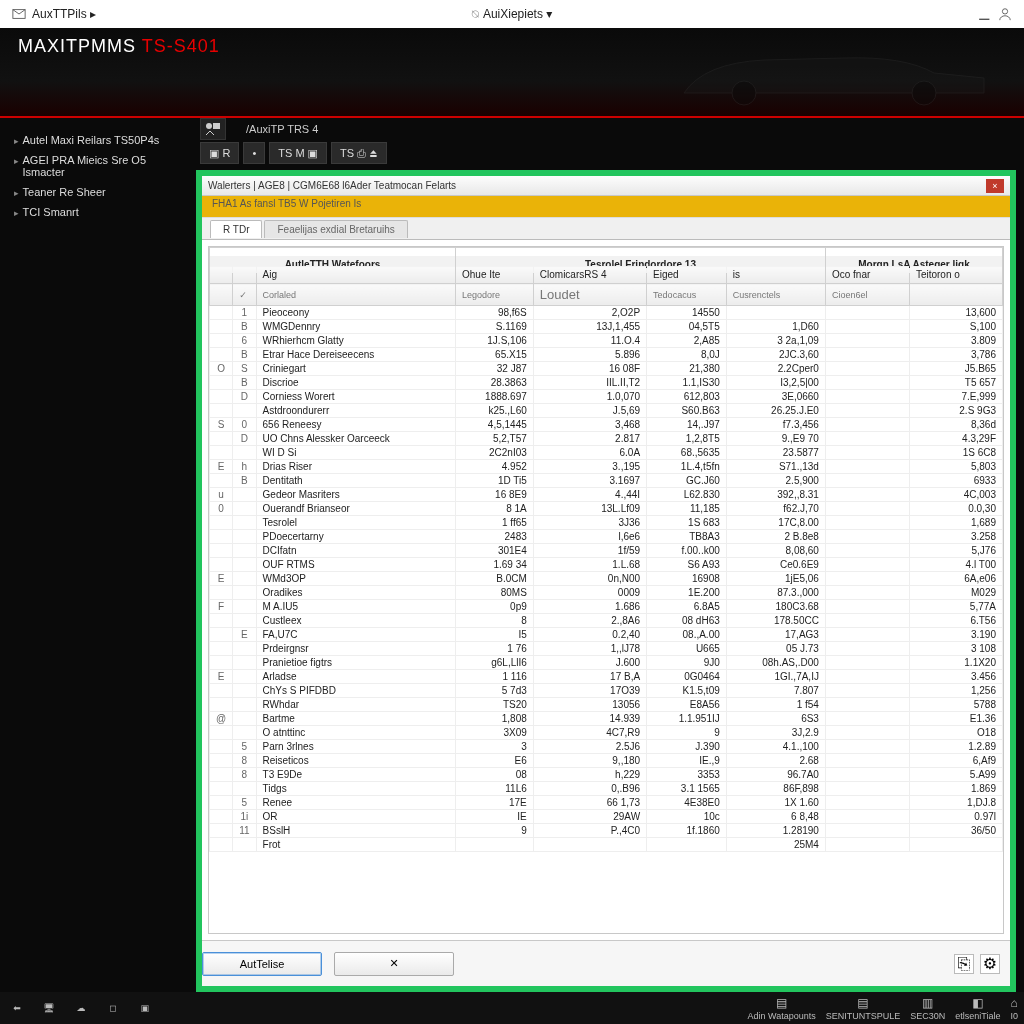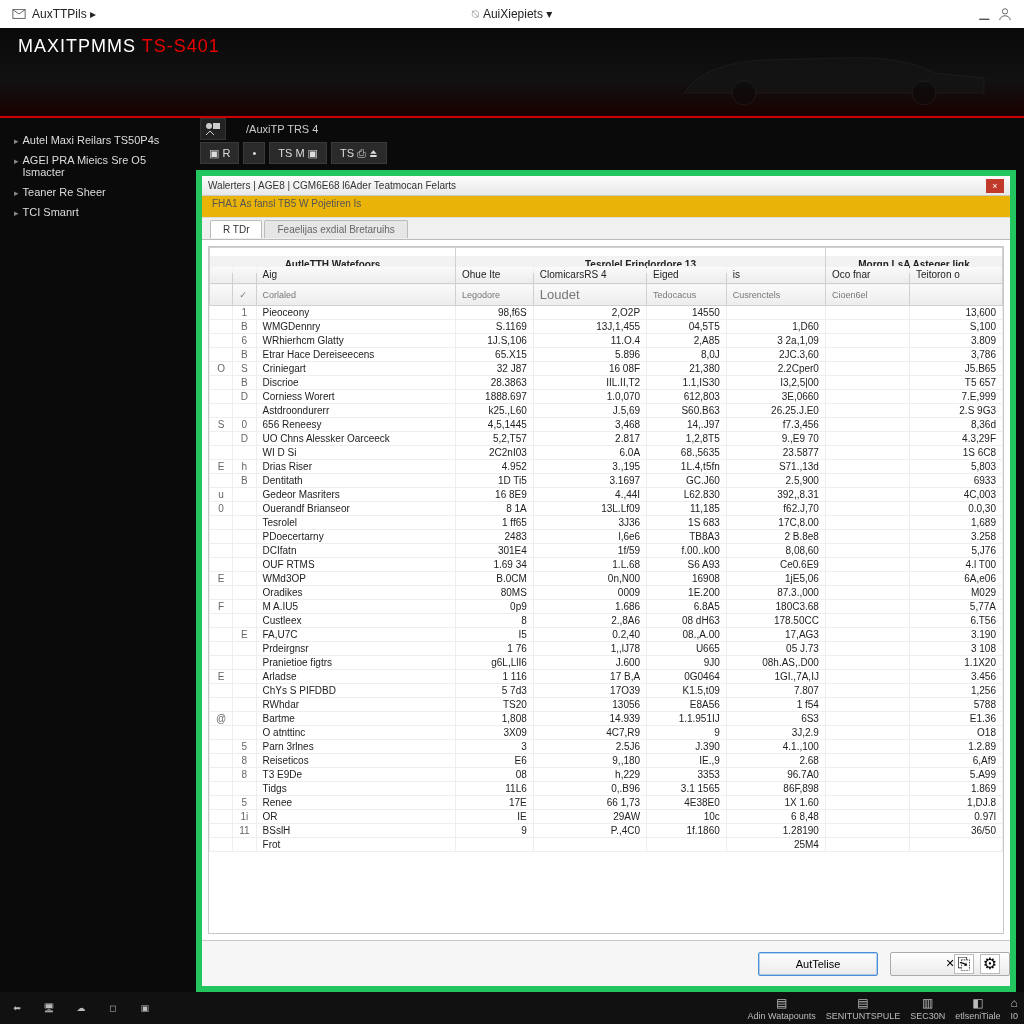--- a/index.html
+++ b/index.html
@@ -31,21 +31,21 @@
 .tab { padding:3px 12px; background:#fff; border:1px solid #bbb; border-bottom:none; border-radius:2px 2px 0 0; cursor:pointer; color:#333; }
 .tab.inactive { background:#e6e6e6; color:#666; }
 .table-wrap { flex:1; overflow:hidden; padding:6px; background:#fff; }
 .table-inner { border:1px solid #c8c8c8; height:100%; overflow:auto; }
 table { width:100%; border-collapse:collapse; font-size:10px; color:#222; }
 thead th { background:linear-gradient(#fafafa,#ececec); border:1px solid #d0d0d0; padding:3px 6px; font-weight:400; text-align:left; position:sticky; top:8px; }
 thead tr.group th { text-align:center; font-weight:600; background:#f2f2f2; }
 tbody td { border:1px solid #eee; padding:1px 6px; white-space:nowrap; }
 tbody td.num { text-align:right; font-variant-numeric:tabular-nums; }
 tbody td.mark { width:14px; text-align:center; color:#666; }
-.panel-footer { height:46px; border-top:1px solid #c8c8c8; background:#f6f6f6; display:flex; align-items:center; justify-content:flex-end; gap:12px; }
+.panel-footer { height:46px; border-top:1px solid #c8c8c8; background:#f6f6f6; display:flex; align-items:center; justify-content:flex-start; gap:12px; }
 .panel-footer .btn { height:24px; min-width:120px; border:1px solid #aaa; background:linear-gradient(#fff,#eaeaea); border-radius:2px; font-size:11px; display:flex; align-items:center; justify-content:center; gap:4px; cursor:pointer; }
 .panel-footer .btn.primary { border-color:#4a90d9; box-shadow:inset 0 0 0 1px rgba(74,144,217,.4); }
 .panel-footer .right-icons { position:absolute; right:10px; display:flex; gap:6px; }
 .panel-footer .ricon { width:20px; height:20px; border:1px solid #bbb; background:#fff; cursor:pointer; display:flex; align-items:center; justify-content:center; }
 .taskbar { height:32px; background:#111; display:flex; align-items:center; padding:0 6px; gap:10px; color:#bbb; font-size:9px; }
 .taskbar .ticon { width:22px; height:22px; display:flex; align-items:center; justify-content:center; cursor:pointer; }
 .taskbar .sp { flex:1; }
 .taskbar .tray { display:flex; align-items:center; gap:10px; }
 .taskbar .tray .titem { display:flex; flex-direction:column; align-items:center; gap:1px; cursor:pointer; }
 .taskbar .tray .titem span:first-child { font-size:12px; }

